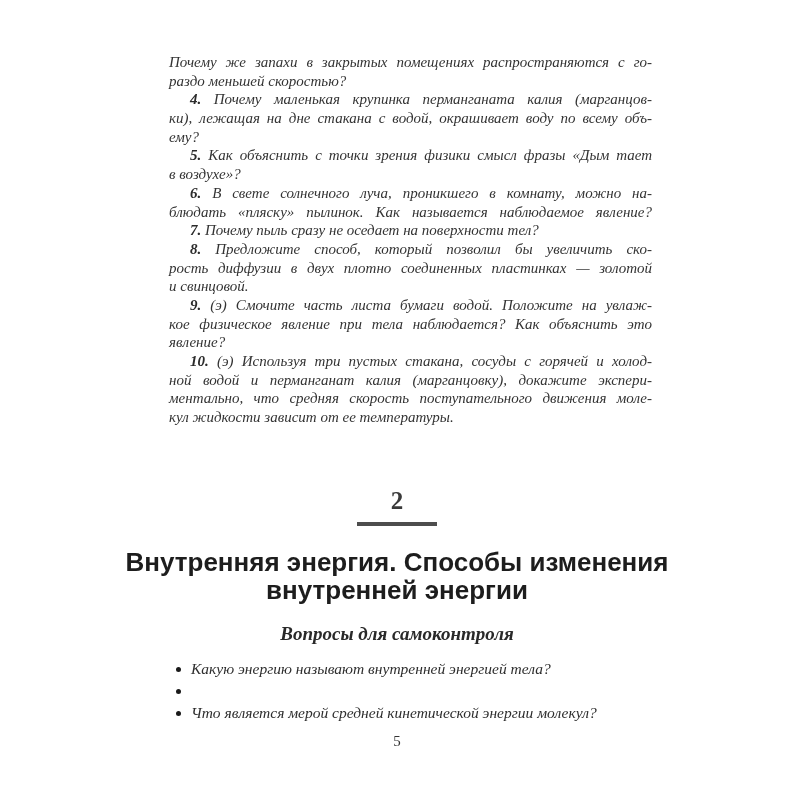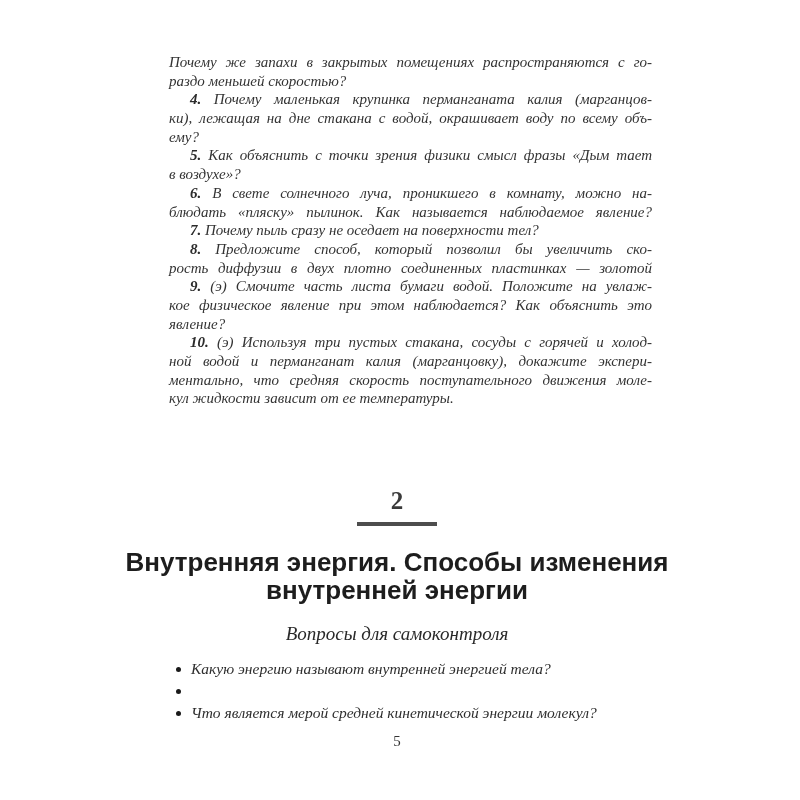--- a/index.html
+++ b/index.html
@@ -26,21 +26,21 @@
     position:absolute; left:357px; top:522px; width:80px; height:4px;
     background:#4d4d4d;
   }
   .chapter-title {
     position:absolute; left:0; top:548px; width:794px; text-align:center;
     font-family:"Liberation Sans","DejaVu Sans",sans-serif;
     font-size:26px; line-height:28px; font-weight:bold; color:#1d1d1d;
   }
   .subheading {
     position:absolute; left:0; top:623px; width:794px; text-align:center;
-    font-size:19px; font-weight:normal; font-style:italic; color:#292929;
+    font-size:19px; font-weight:bold; font-style:italic; color:#292929;
   }
   
   .q-list {
     position:absolute; left:176px; top:658px;
     font-size:15.5px; font-style:italic; color:#2e2e2e;
   }
   .q-item { height:22px; display:flex; align-items:center; white-space:nowrap; }
   .dot {
     width:5px; height:5px; border-radius:50%; background:#1a1a1a;
     margin-right:10px; flex:0 0 auto;
@@ -61,22 +61,23 @@
       <div class="line indent"><span class="pnum">4.</span> Почему маленькая крупинка перманганата калия (марганцов-</div>
       <div class="line">ки), лежащая на дне стакана с водой, окрашивает воду по всему объ-</div>
       <div class="line last">ему?</div>
       <div class="line indent"><span class="pnum">5.</span> Как объяснить с точки зрения физики смысл фразы «Дым тает</div>
       <div class="line last">в воздухе»?</div>
       <div class="line indent"><span class="pnum">6.</span> В свете солнечного луча, проникшего в комнату, можно на-</div>
       <div class="line">блюдать «пляску» пылинок. Как называется наблюдаемое явление?</div>
       <div class="line last indent"><span class="pnum">7.</span> Почему пыль сразу не оседает на поверхности тел?</div>
       <div class="line indent"><span class="pnum">8.</span> Предложите способ, который позволил бы увеличить ско-</div>
       <div class="line">рость диффузии в двух плотно соединенных пластинках — золотой</div>
+      <div class="line last">и свинцовой.</div>
       <div class="line indent"><span class="pnum">9.</span> (э) Смочите часть листа бумаги водой. Положите на увлаж-</div>
-      <div class="line">кое физическое явление при этом наблюдается? Как объяснить это</div>
+      <div class="line">кое физическое явление при тела наблюдается? Как объяснить это</div>
       <div class="line last">явление?</div>
       <div class="line indent"><span class="pnum">10.</span> (э) Используя три пустых стакана, сосуды с горячей и холод-</div>
       <div class="line">ной водой и перманганат калия (марганцовку), докажите экспери-</div>
       <div class="line">ментально, что средняя скорость поступательного движения моле-</div>
       <div class="line last">кул жидкости зависит от ее температуры.</div>
     </div>
 
   <div class="chapter-number">2</div>
 
   <div class="chapter-rule"></div>

